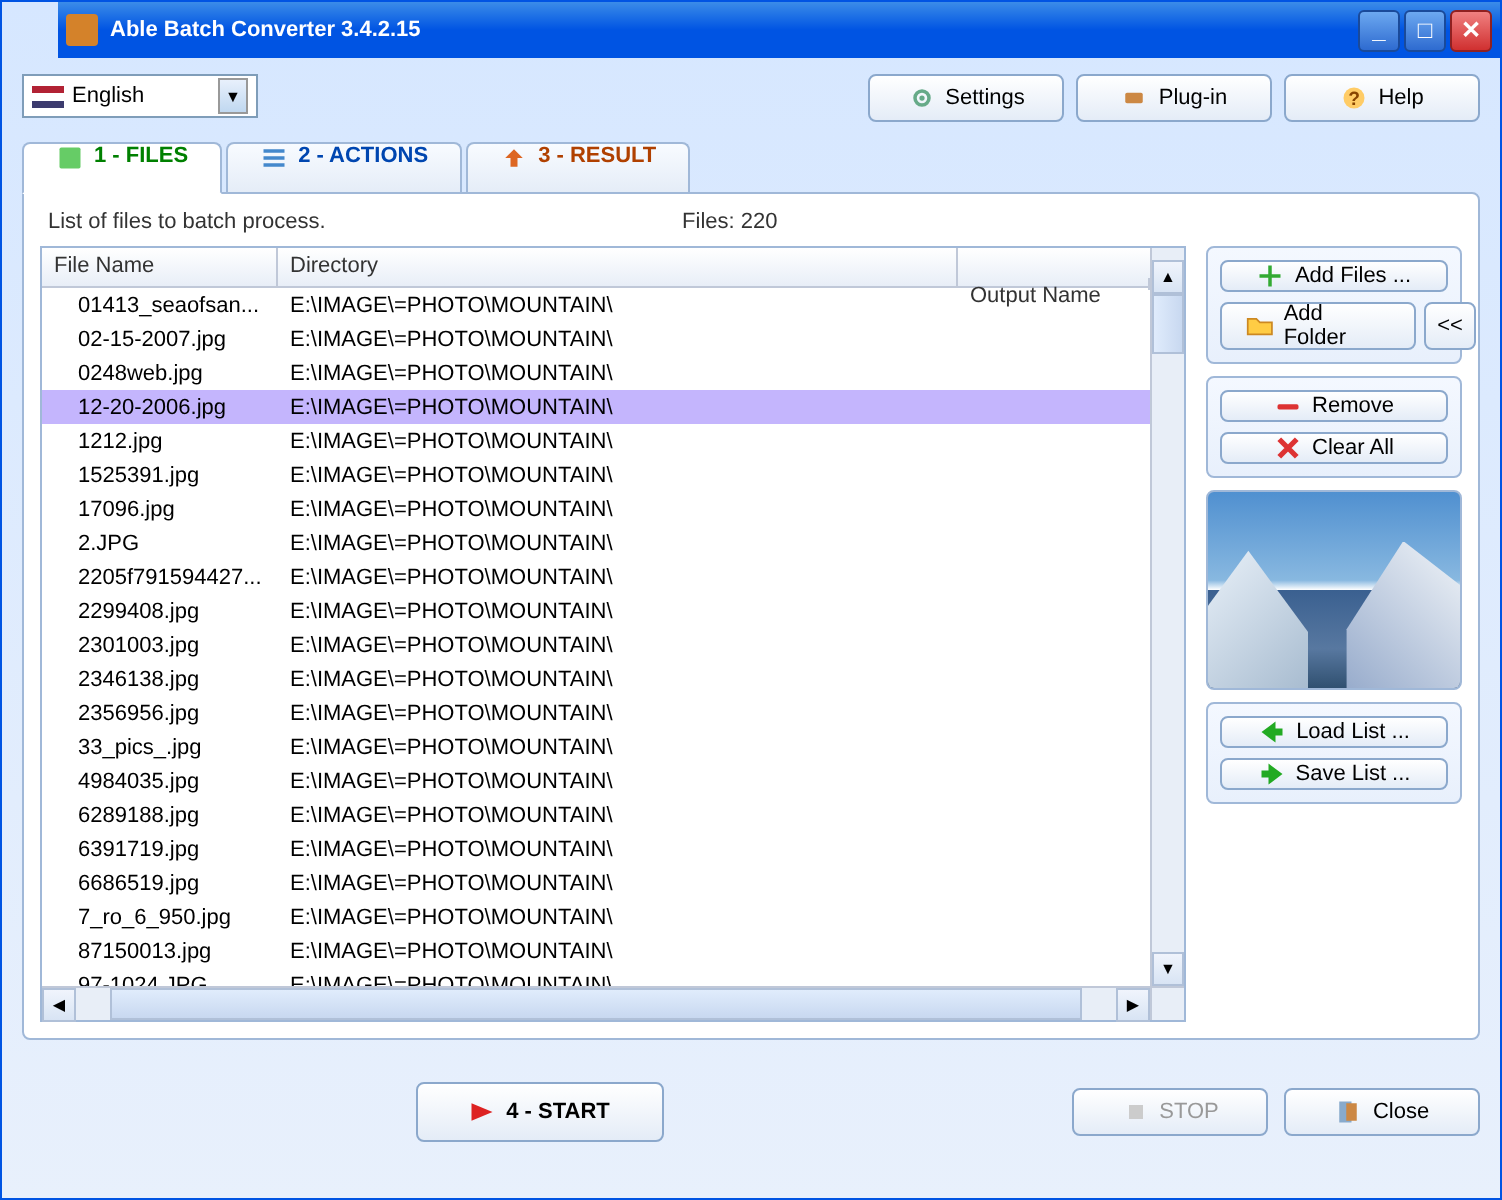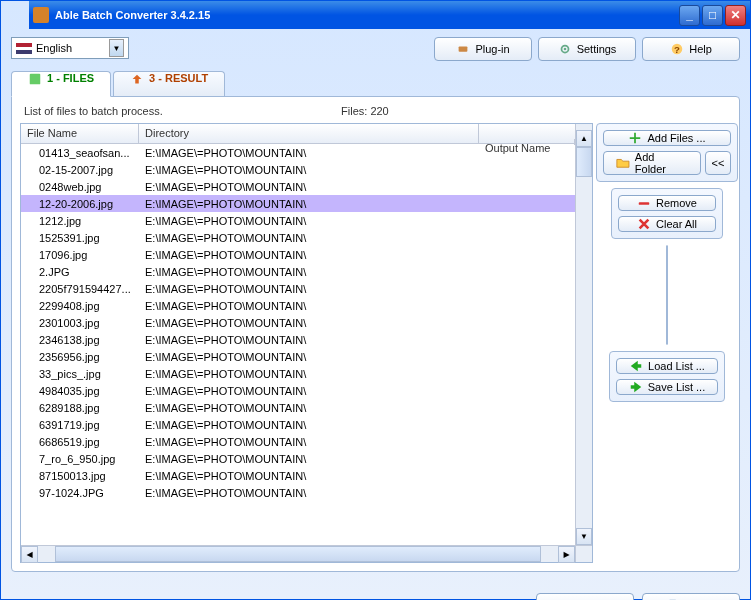--- a/index.html
+++ b/index.html
@@ -19,40 +19,40 @@
 .btn { height: 24px; min-width: 98px; border: 1px solid #8ba8cc; border-radius: 4px; background: linear-gradient(to bottom, #ffffff, #e4ecf7); display: flex; align-items: center; justify-content: center; gap: 5px; cursor: pointer; padding: 0 12px; }
 .icon { width: 14px; height: 14px; display: inline-block; }
 .tabs { display: flex; gap: 2px; margin-bottom: 0; }
 .tab { height: 26px; padding: 0 16px; border: 1px solid #a0b8d8; border-bottom: none; border-radius: 4px 4px 0 0; background: linear-gradient(to bottom, #f8fbff, #e4ecf7); display: flex; gap: 5px; cursor: pointer; font-weight: bold; color: #0046b0; }
 .tab.active { background: white; color: #008000; border-bottom: 1px solid white; position: relative; z-index: 2; }
 .tab.t2 { color: #0046b0; }
 .tab.t3 { color: #b04000; }
 .panel { border: 1px solid #a0b8d8; background: white; border-radius: 0 4px 4px 4px; padding: 8px; position: relative; top: -1px; }
 .list-header { display: flex; justify-content: space-between; margin-bottom: 6px; padding: 0 4px; color: #333; }
 .main-layout { display: flex; gap: 10px; }
-.table-wrap { flex: 1; border: 1px solid #a0b8d8; background: white; height: 440px; display: flex; flex-direction: column; }
+.table-wrap { flex: 1; border: 1px solid #a0b8d8; background: white; height: 388px; display: flex; flex-direction: column; }
 .thead { display: flex; background: linear-gradient(to bottom, #ffffff, #e8eef7); border-bottom: 1px solid #c0c8d8; height: 20px; }
 .th { border-right: 1px solid #c0c8d8; padding: 3px 6px; font-weight: normal; color: #333; }
 .th.c1 { width: 118px; }
 .th.c2 { flex: 1; }
 .th.c3 { width: 96px; margin-top: 15px; }
 .th.cs { width: 17px; }
 .tbody { flex: 1; overflow: hidden; position: relative; }
 .row { display: flex; height: 17px; align-items: center; }
 .row.sel { background: #c4b5fd; }
 .td { padding: 1px 6px; white-space: nowrap; overflow: hidden; color: #000; }
 .td.c1 { width: 118px; padding-left: 18px; }
 .td.c2 { flex: 1; }
 .td.c3 { width: 96px; }
 .vscroll { width: 17px; background: #e8eef7; border-left: 1px solid #c0c8d8; display: flex; flex-direction: column; }
 .sbtn { height: 17px; background: linear-gradient(#f0f4fc,#d8e4f4); border: 1px solid #b0c0d8; display: flex; align-items: center; justify-content: center; font-size: 8px; }
 .thumb { background: linear-gradient(to right,#e0ecfc,#c8d8f0); border: 1px solid #b0c0d8; margin: 0; height: 30px; }
 .hscroll { height: 17px; background: #e8eef7; border-top: 1px solid #c0c8d8; display: flex; }
 .hthumb { flex: 1; background: linear-gradient(#e0ecfc,#c8d8f0); border: 1px solid #b0c0d8; margin: 0 17px; }
-.side { width: 128px; display: flex; flex-direction: column; gap: 6px; align-items: center; }
+.side { width: 128px; display: flex; flex-direction: column; gap: 6px; }
 .side-group { border: 1px solid #a0b8d8; border-radius: 4px; padding: 6px; background: linear-gradient(to bottom,#f4f8ff,#e8f0fc); display: flex; flex-direction: column; gap: 5px; }
 .side-row { display: flex; gap: 4px; }
 .btn2 { flex: 1; }
 .sbtn-small { width: 26px; min-width: 26px; }
 .preview { height: 100px; border: 1px solid #a0b8d8; border-radius: 4px; background: linear-gradient(to bottom, #5090d0 0%, #88b8e0 45%, #ffffff 50%, #3a6090 50%, #5878a0 80%, #305070 100%); position: relative; overflow: hidden; }
 .preview::before { content:""; position:absolute; bottom:0; left:0; right:60%; top:30%; background: linear-gradient(135deg,#e8f0f8,#a8bcd0); clip-path: polygon(0 40%, 40% 0, 100% 60%, 100% 100%, 0 100%); }
 .preview::after { content:""; position:absolute; bottom:0; right:0; left:55%; top:25%; background: linear-gradient(225deg,#f0f4f8,#98accc); clip-path: polygon(0 60%, 50% 0, 100% 30%, 100% 100%, 0 100%); }
 .bottom-bar { display: flex; justify-content: flex-end; gap: 8px; padding: 12px 10px 8px; align-items: center; }
 .big-btn { height: 30px; min-width: 124px; font-weight: bold; }
 .spacer-center { flex: 1; display: flex; justify-content: center; }
@@ -76,53 +76,63 @@
     <div class="toolbar-row">
       <div class="lang-select">
         <span class="flag"></span>
         <span>English</span>
         <span class="lang-arrow">▼</span>
       </div>
       <span class="tool-spacer"></span>
       <div class="btn">
         <span class="icon">
             <svg viewBox="0 0 16 16">
-              <rect x="3" y="5" width="10" height="6" fill="#c84" rx="1"></rect>
-            </svg>
-          </span>
-        <span>Plug-in</span>
-      </div>
-      <div class="btn">
-        <span class="icon">
-            <svg viewBox="0 0 16 16">
               <circle cx="8" cy="8" r="4" fill="none" stroke="#6a8" stroke-width="2"></circle>
               <circle cx="8" cy="8" r="1.5" fill="#6a8"></circle>
             </svg>
           </span>
         <span>Settings</span>
       </div>
       <div class="btn">
         <span class="icon">
             <svg viewBox="0 0 16 16">
+              <rect x="3" y="5" width="10" height="6" fill="#c84" rx="1"></rect>
+            </svg>
+          </span>
+        <span>Plug-in</span>
+      </div>
+      <div class="btn">
+        <span class="icon">
+            <svg viewBox="0 0 16 16">
               <circle cx="8" cy="8" r="6" fill="#fc6"></circle>
               <text x="8" y="12" text-anchor="middle" font-size="10" fill="#840" font-weight="bold">?</text>
             </svg>
           </span>
         <span>Help</span>
       </div>
     </div>
 
     <div class="tabs">
       <div class="tab active">
         <span class="icon">
             <svg viewBox="0 0 16 16">
               <rect x="2" y="2" width="12" height="12" fill="#6c6" rx="1"></rect>
             </svg>
           </span>
         <span>1 - FILES</span>
+      </div>
+      <div class="tab t2">
+        <span class="icon">
+            <svg viewBox="0 0 16 16">
+              <rect x="2" y="3" width="12" height="2" fill="#48c"></rect>
+              <rect x="2" y="7" width="12" height="2" fill="#48c"></rect>
+              <rect x="2" y="11" width="12" height="2" fill="#48c"></rect>
+            </svg>
+          </span>
+        <span>2 - ACTIONS</span>
       </div>
       <div class="tab t3">
         <span class="icon">
             <svg viewBox="0 0 16 16">
               <polygon points="3,8 8,3 13,8 10,8 10,13 6,13 6,8" fill="#d62"></polygon>
             </svg>
           </span>
         <span>3 - RESULT</span>
       </div>
     </div>
@@ -327,20 +337,30 @@
                 </span>
               <span>Save List ...</span>
             </div>
           </div>
         </div>
       </div>
     </div>
   </div>
 
   <div class="bottom-bar">
+    <div class="spacer-center">
+      <div class="btn big-btn">
+        <span class="icon">
+            <svg viewBox="0 0 16 16">
+              <polygon points="2,3 14,8 2,13" fill="#d22"></polygon>
+            </svg>
+          </span>
+        <span>4 - START</span>
+      </div>
+    </div>
     <div class="btn disabled">
       <span class="icon">
           <svg viewBox="0 0 16 16">
             <rect x="4" y="4" width="8" height="8" fill="#ccc"></rect>
           </svg>
         </span>
       <span>STOP</span>
     </div>
     <div class="btn">
       <span class="icon">

